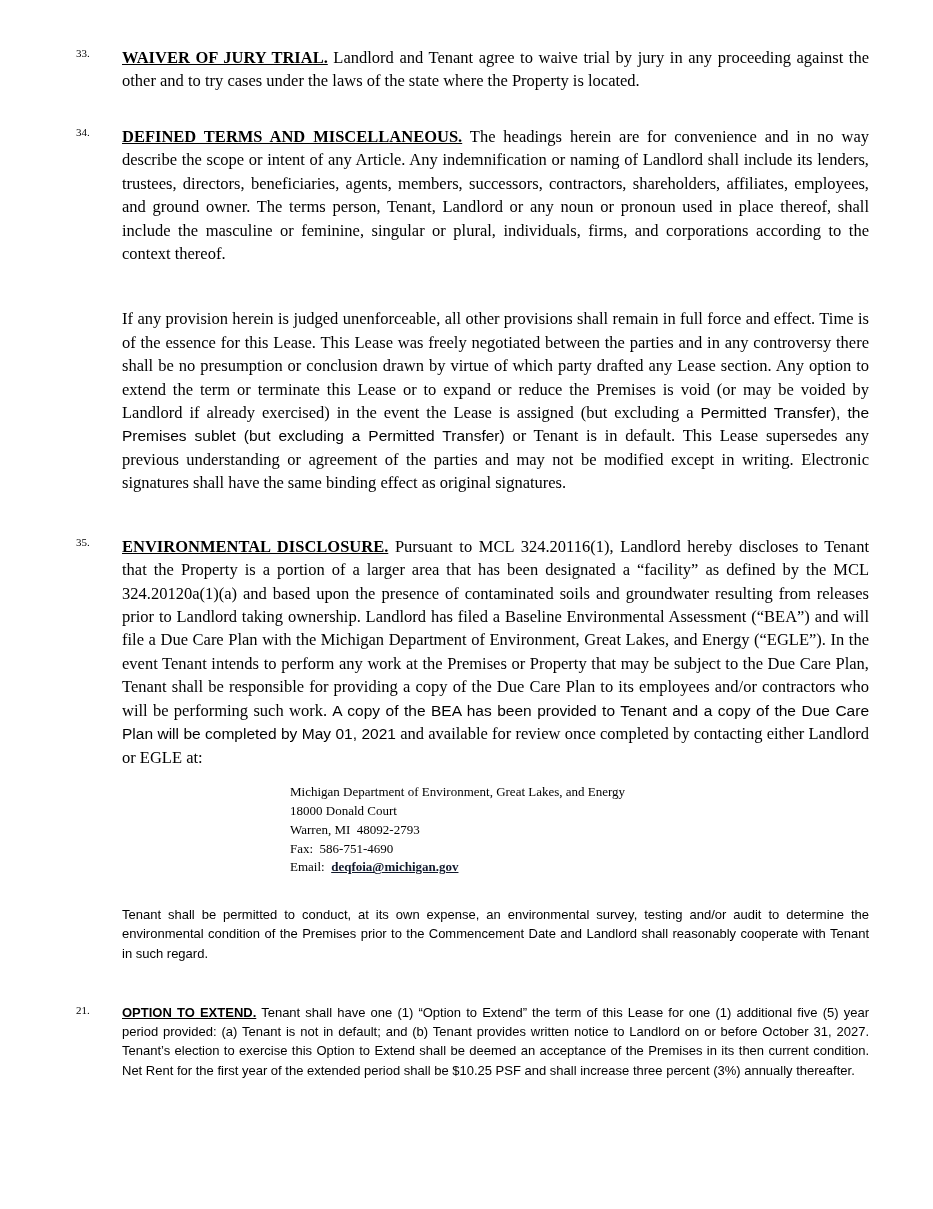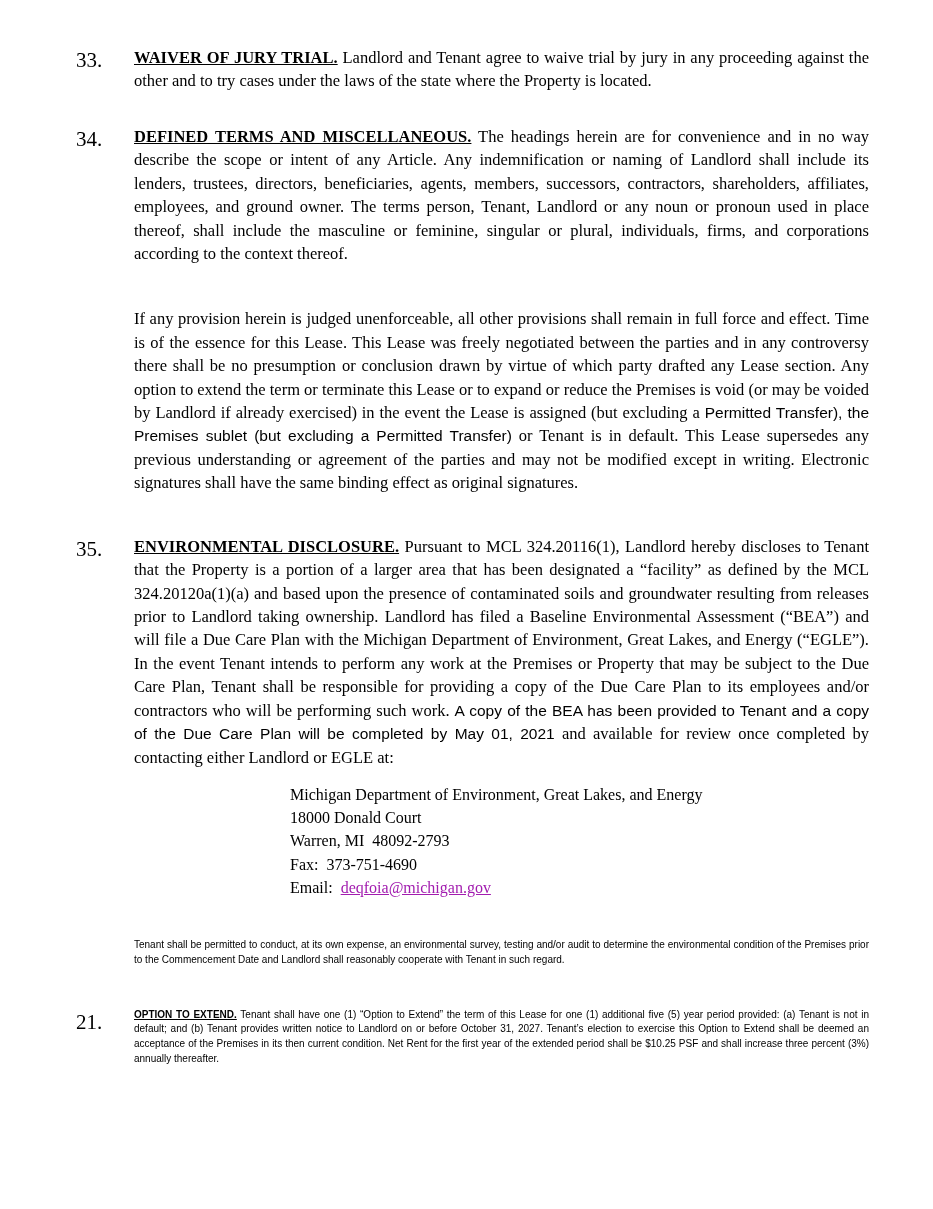--- a/index.html
+++ b/index.html
@@ -21,68 +21,69 @@
     padding: 46px 64px 20px 76px;
   }
   .clause {
     display: flex;
     align-items: flex-start;
     margin-bottom: 18px;
   }
   .clause-num {
     width: 46px;
     flex: 0 0 46px;
-    font-size: 21px;
+    font-size: 11px;
     line-height: 1.42;
     font-family: "Liberation Serif", serif;
   }
   .clause-body {
     flex: 1 1 auto;
   }
   .para {
     font-size: 16.5px;
     line-height: 1.42;
     text-align: justify;
-    margin: 0 0 14px 12px;
+    margin: 0 0 14px 0;
     font-family: "Liberation Serif", serif;
   }
   .para:last-child { margin-bottom: 0; }
   .para.sans {
     font-family: "Liberation Sans", sans-serif;
-    font-size: 10px;
+    font-size: 13px;
     line-height: 1.48;
   }
   .heading {
     font-weight: bold;
     text-decoration: underline;
     font-family: "Liberation Serif", serif;
   }
   .heading.sans {
     font-family: "Liberation Sans", sans-serif;
     font-weight: bold;
   }
   .mixed-sans {
     font-family: "Liberation Sans", sans-serif;
     font-size: 15.5px;
   }
   .address-block {
-    margin: 10px 0 17px 168px;
-    font-size: 16px;
+    margin: 10px 0 6px 168px;
+    font-size: 13px;
     line-height: 1.45;
   }
   .address-line {
     white-space: pre;
   }
   .email-line {
     display: flex;
   }
   .email-label { white-space: pre; }
   .email-link {
     text-decoration: underline;
-    color: #a21caf;
+    color: #0f172a;
+    font-weight: bold;
   }
   .spacer-sm { height: 14px; }
   .spacer-md { height: 22px; }
 </style>
 </head>
 <body>
 
 <div class="page">
 
   <div class="clause">
@@ -108,21 +109,21 @@
 
   <div class="clause">
     <div class="clause-num">35.</div>
     <div class="clause-body">
       <p class="para"><span class="heading">ENVIRONMENTAL DISCLOSURE.</span><span>  Pursuant to MCL 324.20116(1), Landlord hereby discloses to Tenant that the Property is a portion of a larger area that has been designated a “facility” as defined by the MCL 324.20120a(1)(a) and based upon the presence of contaminated soils and groundwater resulting from releases prior to Landlord taking ownership. Landlord has filed a Baseline Environmental Assessment (“BEA”) and will file a Due Care Plan with the Michigan Department of Environment, Great Lakes, and Energy (“EGLE”).  In the event Tenant intends to perform any work at the Premises or Property that may be subject to the Due Care Plan, Tenant shall be responsible for providing a copy of the Due Care Plan to its employees and/or contractors who will be performing such work. </span><span class="mixed-sans">A copy of the BEA has been provided to Tenant and a copy of the Due Care Plan will be completed by May 01, 2021</span><span> and available for review once completed by contacting either Landlord or EGLE at:</span></p>
 
       <div class="address-block">
         <div class="address-line">Michigan Department of Environment, Great Lakes, and Energy</div>
         <div class="address-line">18000 Donald Court</div>
         <div class="address-line">Warren, MI  48092-2793</div>
-        <div class="address-line">Fax:  373-751-4690</div>
+        <div class="address-line">Fax:  586-751-4690</div>
         <div class="email-line">
           <span class="email-label">Email:  </span>
           <span class="email-link">deqfoia@michigan.gov</span>
         </div>
       </div>
 
       <div class="spacer-md"></div>
       <p class="para sans">Tenant shall be permitted to conduct, at its own expense, an environmental survey, testing and/or audit to determine the environmental condition of the Premises prior to the Commencement Date and Landlord shall reasonably cooperate with Tenant in such regard.</p>
     </div>
   </div>

